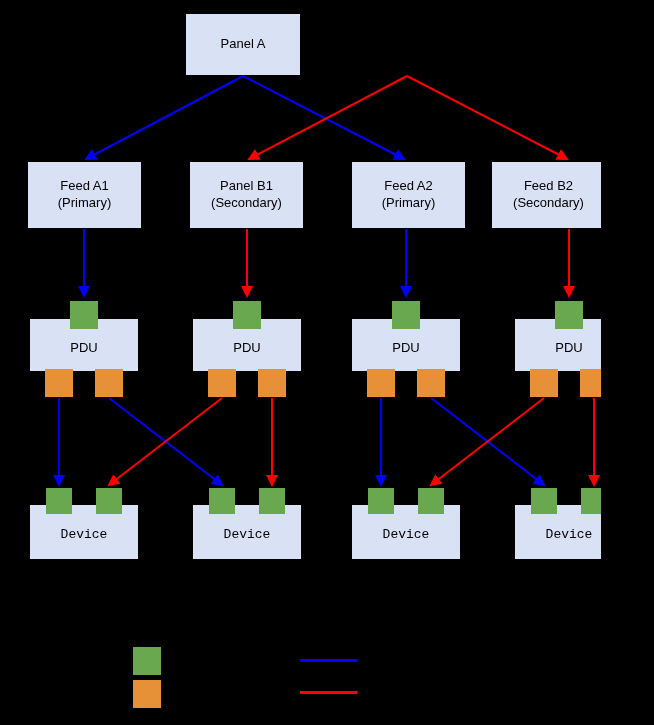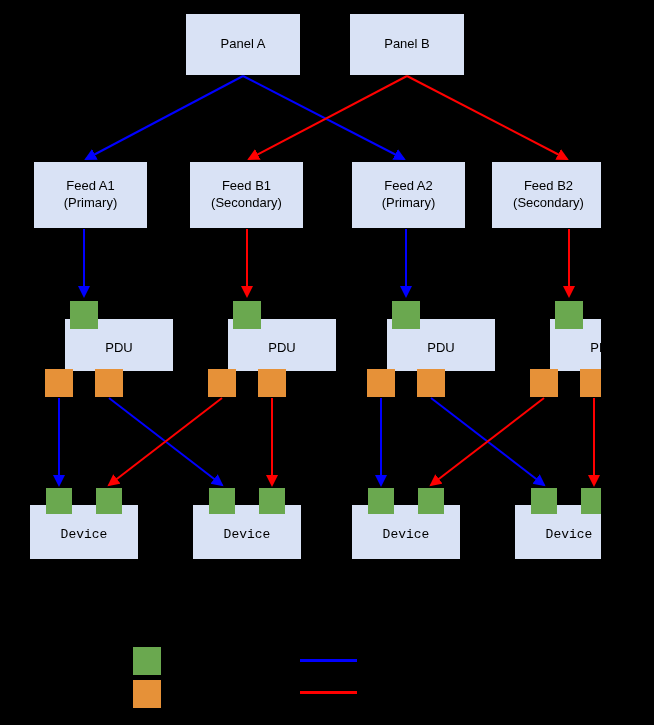--- a/index.html
+++ b/index.html
@@ -18,21 +18,21 @@
     display: flex;
     flex-direction: column;
     align-items: center;
     justify-content: center;
     font-size: 13px;
     line-height: 1.3;
     text-align: center;
     box-sizing: border-box;
   }
   .node.device { padding-top: 6px; font-family: Liberation Mono, monospace; }
-  .node.pdu { padding-top: 6px; margin-left: 35px; }
+  .node.pdu { padding-top: 6px; }
   .port {
     position: absolute;
     width: 28px;
     height: 28px;
   }
   .port-sm { width: 26px; height: 26px; }
   .port-in  { background: var(--input-port, #6aa84f); }
   .port-out { background: var(--output-port, #e69138); }
   .arrows { position: absolute; left: 0; top: 0; }
   .arrows line { stroke-width: 2; fill: none; }
@@ -77,30 +77,27 @@
 
     <line class="arrow-blue" x1="381" y1="398" x2="381" y2="485" marker-end="url(#head-blue)"></line>
     <line class="arrow-blue" x1="431" y1="398" x2="544" y2="485" marker-end="url(#head-blue)"></line>
     <line class="arrow-red" x1="544" y1="398" x2="431" y2="485" marker-end="url(#head-red)"></line>
     <line class="arrow-red" x1="594" y1="398" x2="594" y2="485" marker-end="url(#head-red)"></line>
   </svg>
 
   <div class="node panel" style="left:186px; top:14px; width:114px; height:61px">
     <span>Panel A</span>
   </div>
-  <div class="node panel" style="left:350px; top:14px; width:114px; height:61px">
-    <span>Panel B</span>
-  </div>
 
-  <div class="node feed" style="left:34px; top:162px; width:113px; height:66px">
+  <div class="node feed" style="left:28px; top:162px; width:113px; height:66px">
     <span>Feed A1</span>
     <span>(Primary)</span>
   </div>
   <div class="node feed" style="left:190px; top:162px; width:113px; height:66px">
-    <span>Feed B1</span>
+    <span>Panel B1</span>
     <span>(Secondary)</span>
   </div>
   <div class="node feed" style="left:352px; top:162px; width:113px; height:66px">
     <span>Feed A2</span>
     <span>(Primary)</span>
   </div>
   <div class="node feed" style="left:492px; top:162px; width:113px; height:66px">
     <span>Feed B2</span>
     <span>(Secondary)</span>
   </div>

